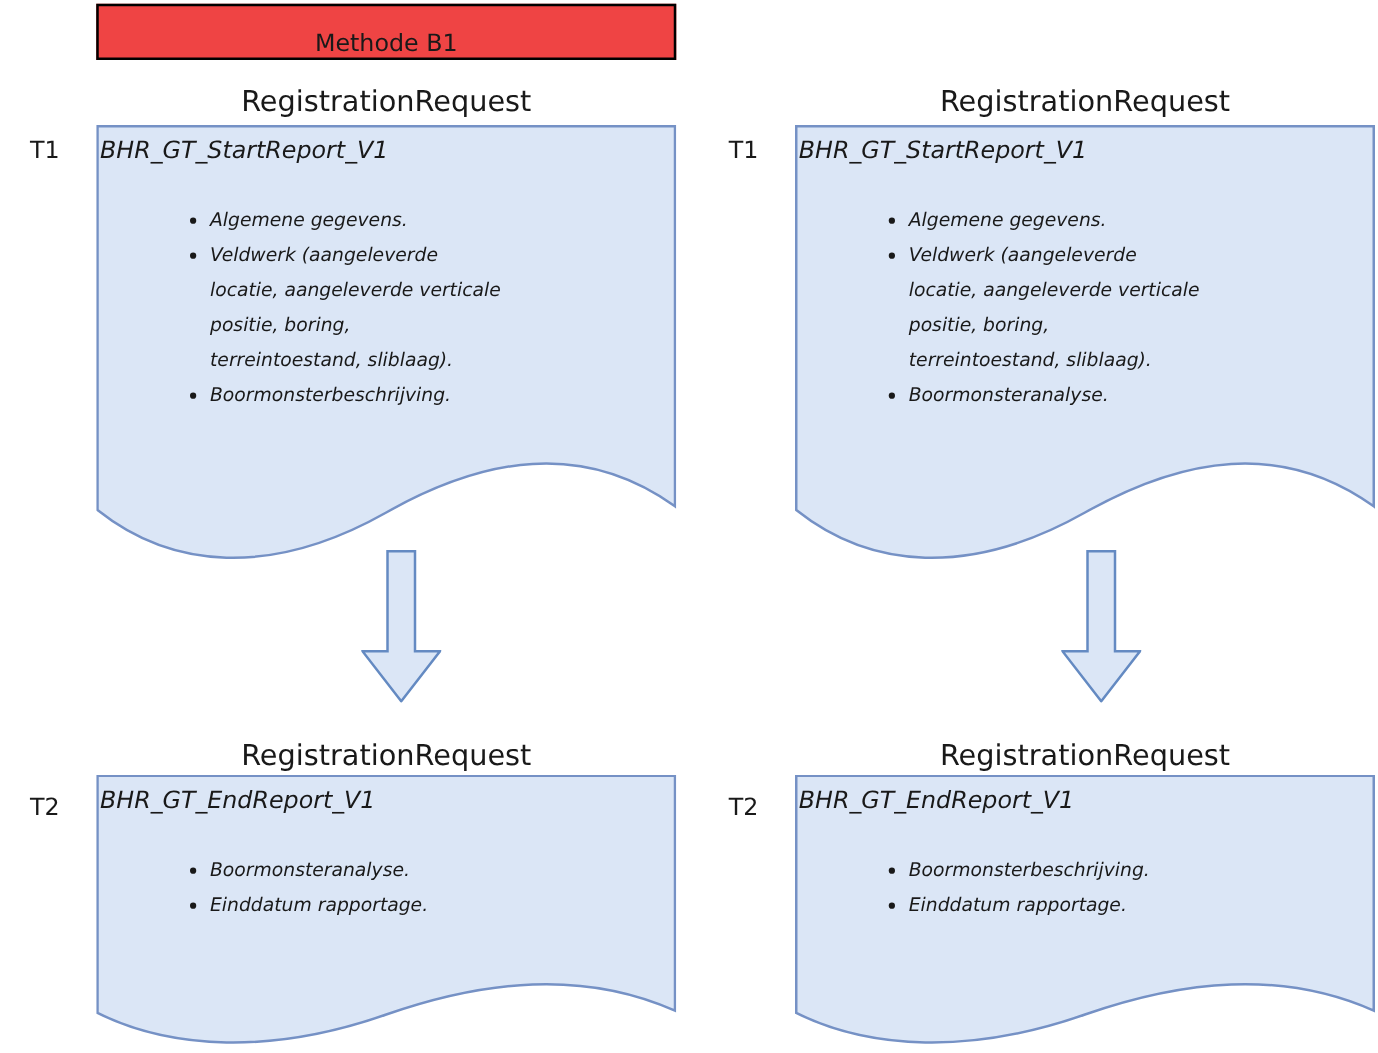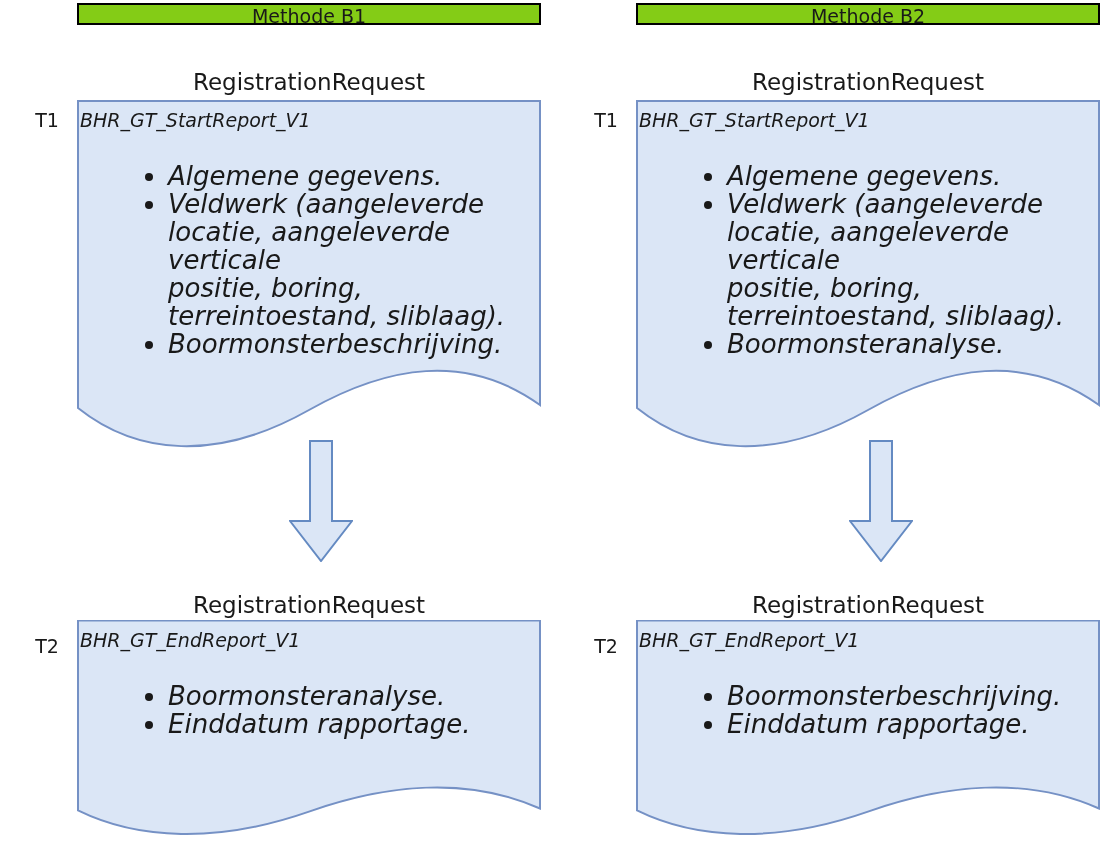--- a/index.html
+++ b/index.html
@@ -9,42 +9,41 @@
     height: 842px;
     background: #ffffff;
     overflow: hidden;
     font-family: "DejaVu Sans", "Liberation Sans", sans-serif;
     color: var(--text, #191919);
   }
   .abs { position: absolute; }
 
   .header-box {
     width: 464px;
-    height: 22px;
+    height: 45px;
     box-sizing: border-box;
     border: 2px solid var(--header-border, #000);
-    background: #84cc16;
+    background: #ef4444;
     display: flex;
-    align-items: flex-start;
+    align-items: flex-end;
     justify-content: center;
     font-size: 19px;
   }
 
   .reg-label {
     width: 464px;
     text-align: center;
     font-size: 23px;
     line-height: 28px;
   }
 
   .t-label {
     width: 46px;
     font-size: 19px;
     line-height: 28px;
-    text-align: center;
   }
 
   .doc { width: 464px; font-style: italic; }
   .doc > svg { position: absolute; left: 0; top: 0; display: block; }
   .doc-shape {
     fill: var(--doc-fill, #dbe6f6);
     stroke: var(--doc-stroke, #7591c5);
     stroke-width: 2;
   }
   .doc-content {
@@ -55,21 +54,21 @@
     padding: 6px 4px 0 3px;
   }
   .doc-title { font-size: 19px; line-height: 28px; }
 
   ul.bullets {
     margin: 28px 0 0 0;
     padding: 0 0 0 88px;
     list-style: disc outside;
   }
   ul.bullets li {
-    font-size: 26px;
+    font-size: 15px;
     line-height: 28px;
     white-space: pre-line;
   }
 
   .arrow-shape {
     fill: var(--arrow-fill, #dbe6f6);
     stroke: var(--arrow-stroke, #648ac2);
     stroke-width: 2;
     stroke-linejoin: miter;
   }
@@ -120,23 +119,20 @@
     </svg>
     <div class="doc-content">
       <div class="doc-title">BHR_GT_EndReport_V1</div>
       <ul class="bullets">
         <li>Boormonsteranalyse.</li>
         <li>Einddatum rapportage.</li>
       </ul>
     </div>
   </div>
 
-  <div class="abs header-box" style="left:636px; top:3px;">
-    <span>Methode B2</span>
-  </div>
 
   <div class="abs reg-label" style="left:636px; top:68px;">RegistrationRequest</div>
 
   <div class="abs t-label" style="left:583px; top:106px;">T1</div>
 
   <div class="abs doc" style="left:636px; top:100px; height:364px;">
     <svg width="464" height="364" viewBox="0 0 464 364" preserveAspectRatio="none">
       <path class="doc-shape" vector-effect="non-scaling-stroke" d="M 1 1 H 463 V 305 C 389 252 310 266 232 310 C 140 362 60 355 1 308 Z"></path>
     </svg>
     <div class="doc-content">

